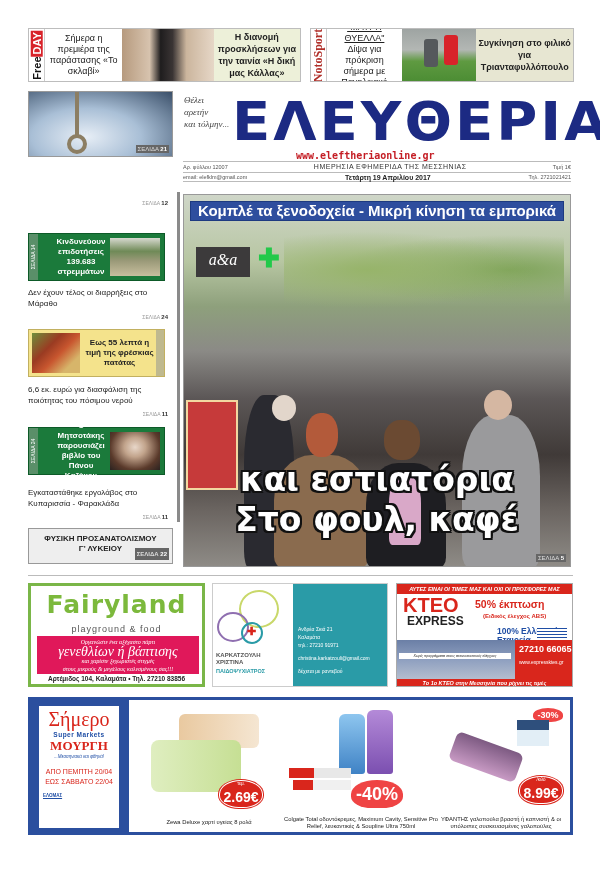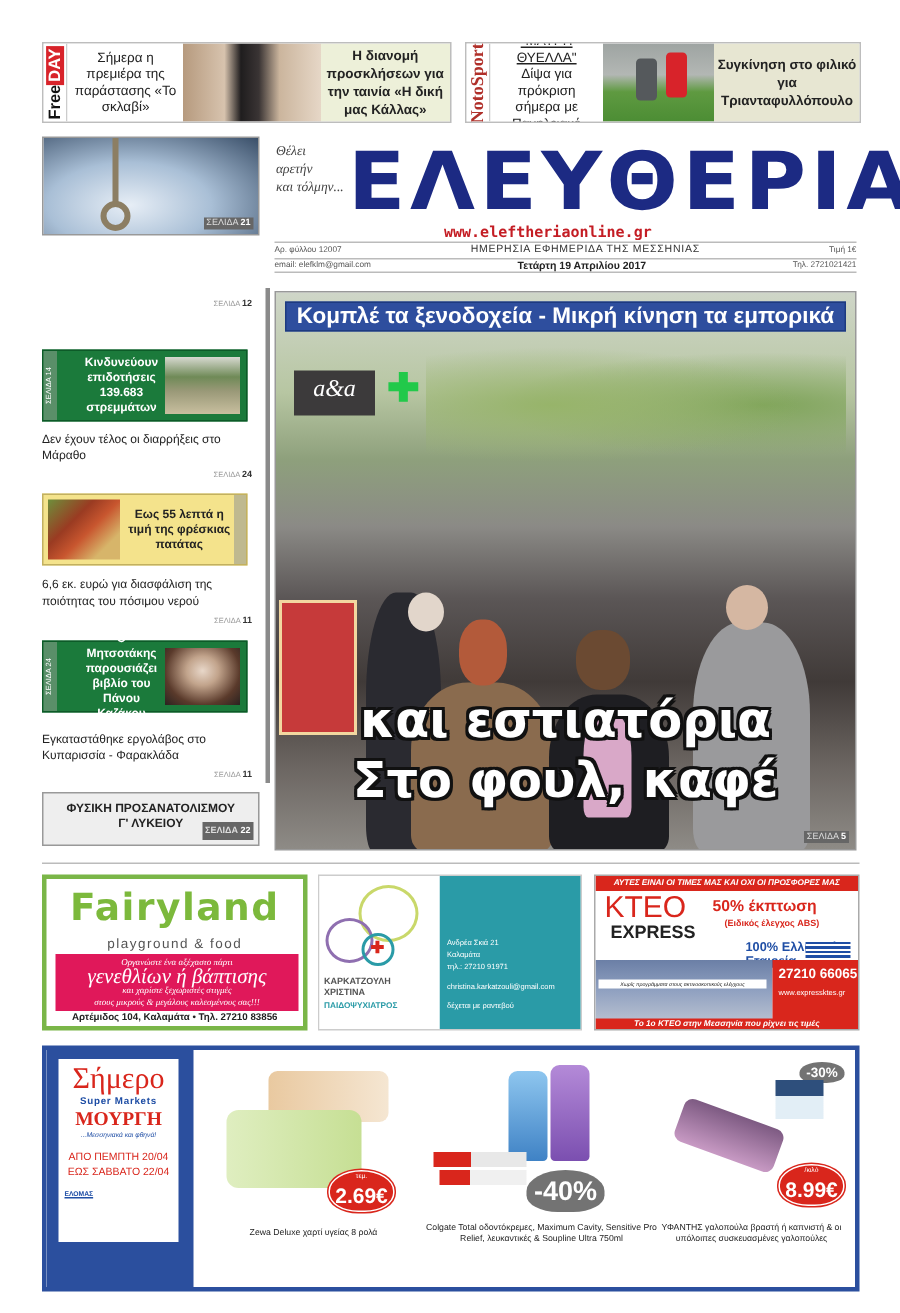--- a/index.html
+++ b/index.html
@@ -98,50 +98,50 @@
   #ad-karkatzouli { position: absolute; left: 212px; top: 583px; width: 176px; height: 104px; border: 1px solid #ccc; display: flex; }
   #ad-karkatzouli .kleft { width: 80px; background: #fff; position: relative; }
   #ad-karkatzouli .kright { flex: 1; background: #2a9ba7; color: #fff; font-size: 5px; line-height: 7px; padding: 42px 4px 0 5px; }
   #ad-karkatzouli .kright p { margin-bottom: 1px; }
   #ad-karkatzouli .bubble { position: absolute; border-radius: 50%; border: 2px solid; }
   #ad-karkatzouli .kname { position: absolute; left: 3px; top: 68px; font-size: 6px; font-weight: bold; color: #555; line-height: 7px; }
   #ad-karkatzouli .krole { position: absolute; left: 3px; top: 84px; font-size: 5.5px; font-weight: bold; color: #2a9ba7; }
 
   #ad-kteo { position: absolute; left: 396px; top: 583px; width: 177px; height: 104px; border: 1px solid #aaa; background: #fff; overflow: hidden; }
   #ad-kteo .ktop { position: absolute; left: 0; top: 0; width: 100%; height: 10px; background: #d9261c; color: #fff; font-size: 5.5px; font-weight: bold; text-align: center; line-height: 10px; font-style: italic; }
-  #ad-kteo .kbrand { position: absolute; left: 6px; top: 12px; font-weight: normal; color: #d9261c; font-size: 20px; line-height: 18px; }
+  #ad-kteo .kbrand { position: absolute; left: 6px; top: 12px; font-weight: bold; color: #d9261c; font-size: 20px; line-height: 18px; }
   #ad-kteo .kbrand2 { position: absolute; left: 10px; top: 30px; font-weight: bold; color: #222; font-size: 12px; }
   #ad-kteo .kdisc { position: absolute; left: 78px; top: 14px; color: #d9261c; font-weight: bold; font-size: 10.5px; }
   #ad-kteo .kabs { position: absolute; left: 86px; top: 29px; color: #d9261c; font-weight: bold; font-size: 6px; }
   #ad-kteo .kgreek { position: absolute; left: 100px; top: 43px; color: #1f4ea5; font-weight: bold; font-size: 8.5px; line-height: 9px; }
   #ad-kteo .kbuild { position: absolute; left: 0; top: 56px; width: 118px; height: 40px; background: linear-gradient(180deg, #6b7fa6 0%, #8fa0c0 50%, #b6bfcf 100%); }
   #ad-kteo .kstrip { position: absolute; left: 2px; top: 69px; width: 112px; height: 6px; background: #fff; font-size: 3.5px; text-align: center; line-height: 6px; font-style: italic; color: #222; }
   #ad-kteo .kphone-box { position: absolute; left: 118px; top: 56px; width: 58px; height: 40px; background: #d9261c; }
   #ad-kteo .kphone { position: absolute; left: 122px; top: 60px; color: #fff; font-weight: bold; font-size: 9px; }
   #ad-kteo .kweb { position: absolute; left: 122px; top: 75px; color: #fff; font-size: 5px; }
   #ad-kteo .kbottom { position: absolute; left: 0; top: 95px; width: 100%; height: 9px; background: #d9261c; color: #fff; font-size: 5.5px; font-weight: bold; text-align: center; line-height: 9px; font-style: italic; }
   #ad-kteo .flag { position: absolute; left: 140px; top: 44px; width: 30px; height: 12px; background: repeating-linear-gradient(180deg, #1f4ea5 0 1.5px, #fff 1.5px 3px); }
 
   
-  #ad-mourgi { position: absolute; left: 28px; top: 697px; width: 545px; height: 164px; border: 3px solid #2b4f9e; background: #fff; overflow: hidden; }
+  #ad-mourgi { position: absolute; left: 28px; top: 697px; width: 545px; height: 138px; border: 3px solid #2b4f9e; background: #fff; overflow: hidden; }
   #ad-mourgi .mleft { position: absolute; left: 0; top: 0; width: 98px; height: 100%; background: #2b4f9e; }
   #ad-mourgi .minner { position: absolute; left: 8px; top: 6px; width: 80px; height: 122px; background: #fff; text-align: center; }
   #ad-mourgi .mtoday { font-family: "Liberation Serif", serif; color: #d9261c; font-size: 20px; margin-top: 2px; }
   #ad-mourgi .msuper { color: #1f4ea5; font-weight: bold; font-size: 6.5px; letter-spacing: 0.5px; }
   #ad-mourgi .mname { color: #d9261c; font-weight: bold; font-size: 13px; font-family: "Liberation Serif", serif; text-align: center; }
   #ad-mourgi .mslogan { color: #1f4ea5; font-style: italic; font-size: 4.5px; }
   #ad-mourgi .mdates { color: #d9261c; font-size: 7px; line-height: 10px; margin-top: 8px; }
   #ad-mourgi .melomas { color: #1f4ea5; font-weight: bold; font-size: 4.5px; text-decoration: underline; margin-top: 6px; text-align: left; padding-left: 4px; }
 
   .product { position: absolute; top: 6px; height: 126px; }
   .product .pimg { position: absolute; }
   .product .pcap { position: absolute; bottom: 0; left: 0; width: 100%; font-size: 5.8px; text-align: center; line-height: 7px; color: #222; font-family: "Liberation Sans Narrow", "Liberation Sans", sans-serif; }
   .price-badge { position: absolute; width: 44px; height: 28px; background: #d9261c; color: #fff; border-radius: 50% 50% 45% 45%; text-align: center; font-weight: bold; font-size: 14px; line-height: 20px; border: 1px solid #fff; box-shadow: 0 0 0 1px #d9261c; }
   .price-badge small { display: block; font-size: 4.5px; line-height: 6px; font-weight: normal; }
-  .disc-badge { position: absolute; background: #737373; color: #fff; font-weight: bold; text-align: center; border-radius: 50% 50% 40% 40%; }
+  .disc-badge { position: absolute; background: #ef4444; color: #fff; font-weight: bold; text-align: center; border-radius: 50% 50% 40% 40%; }
 </style>
 </head>
 <body>
 
 <div class="teaser" id="teaser-freeday">
   <div class="vlabel">
     <span><span>Free</span><span class="day">DAY</span></span>
   </div>
   <div class="ttext">Σήμερα η πρεμιέρα της παράστασης «Το σκλαβί»</div>
   <div class="tphoto"></div>

